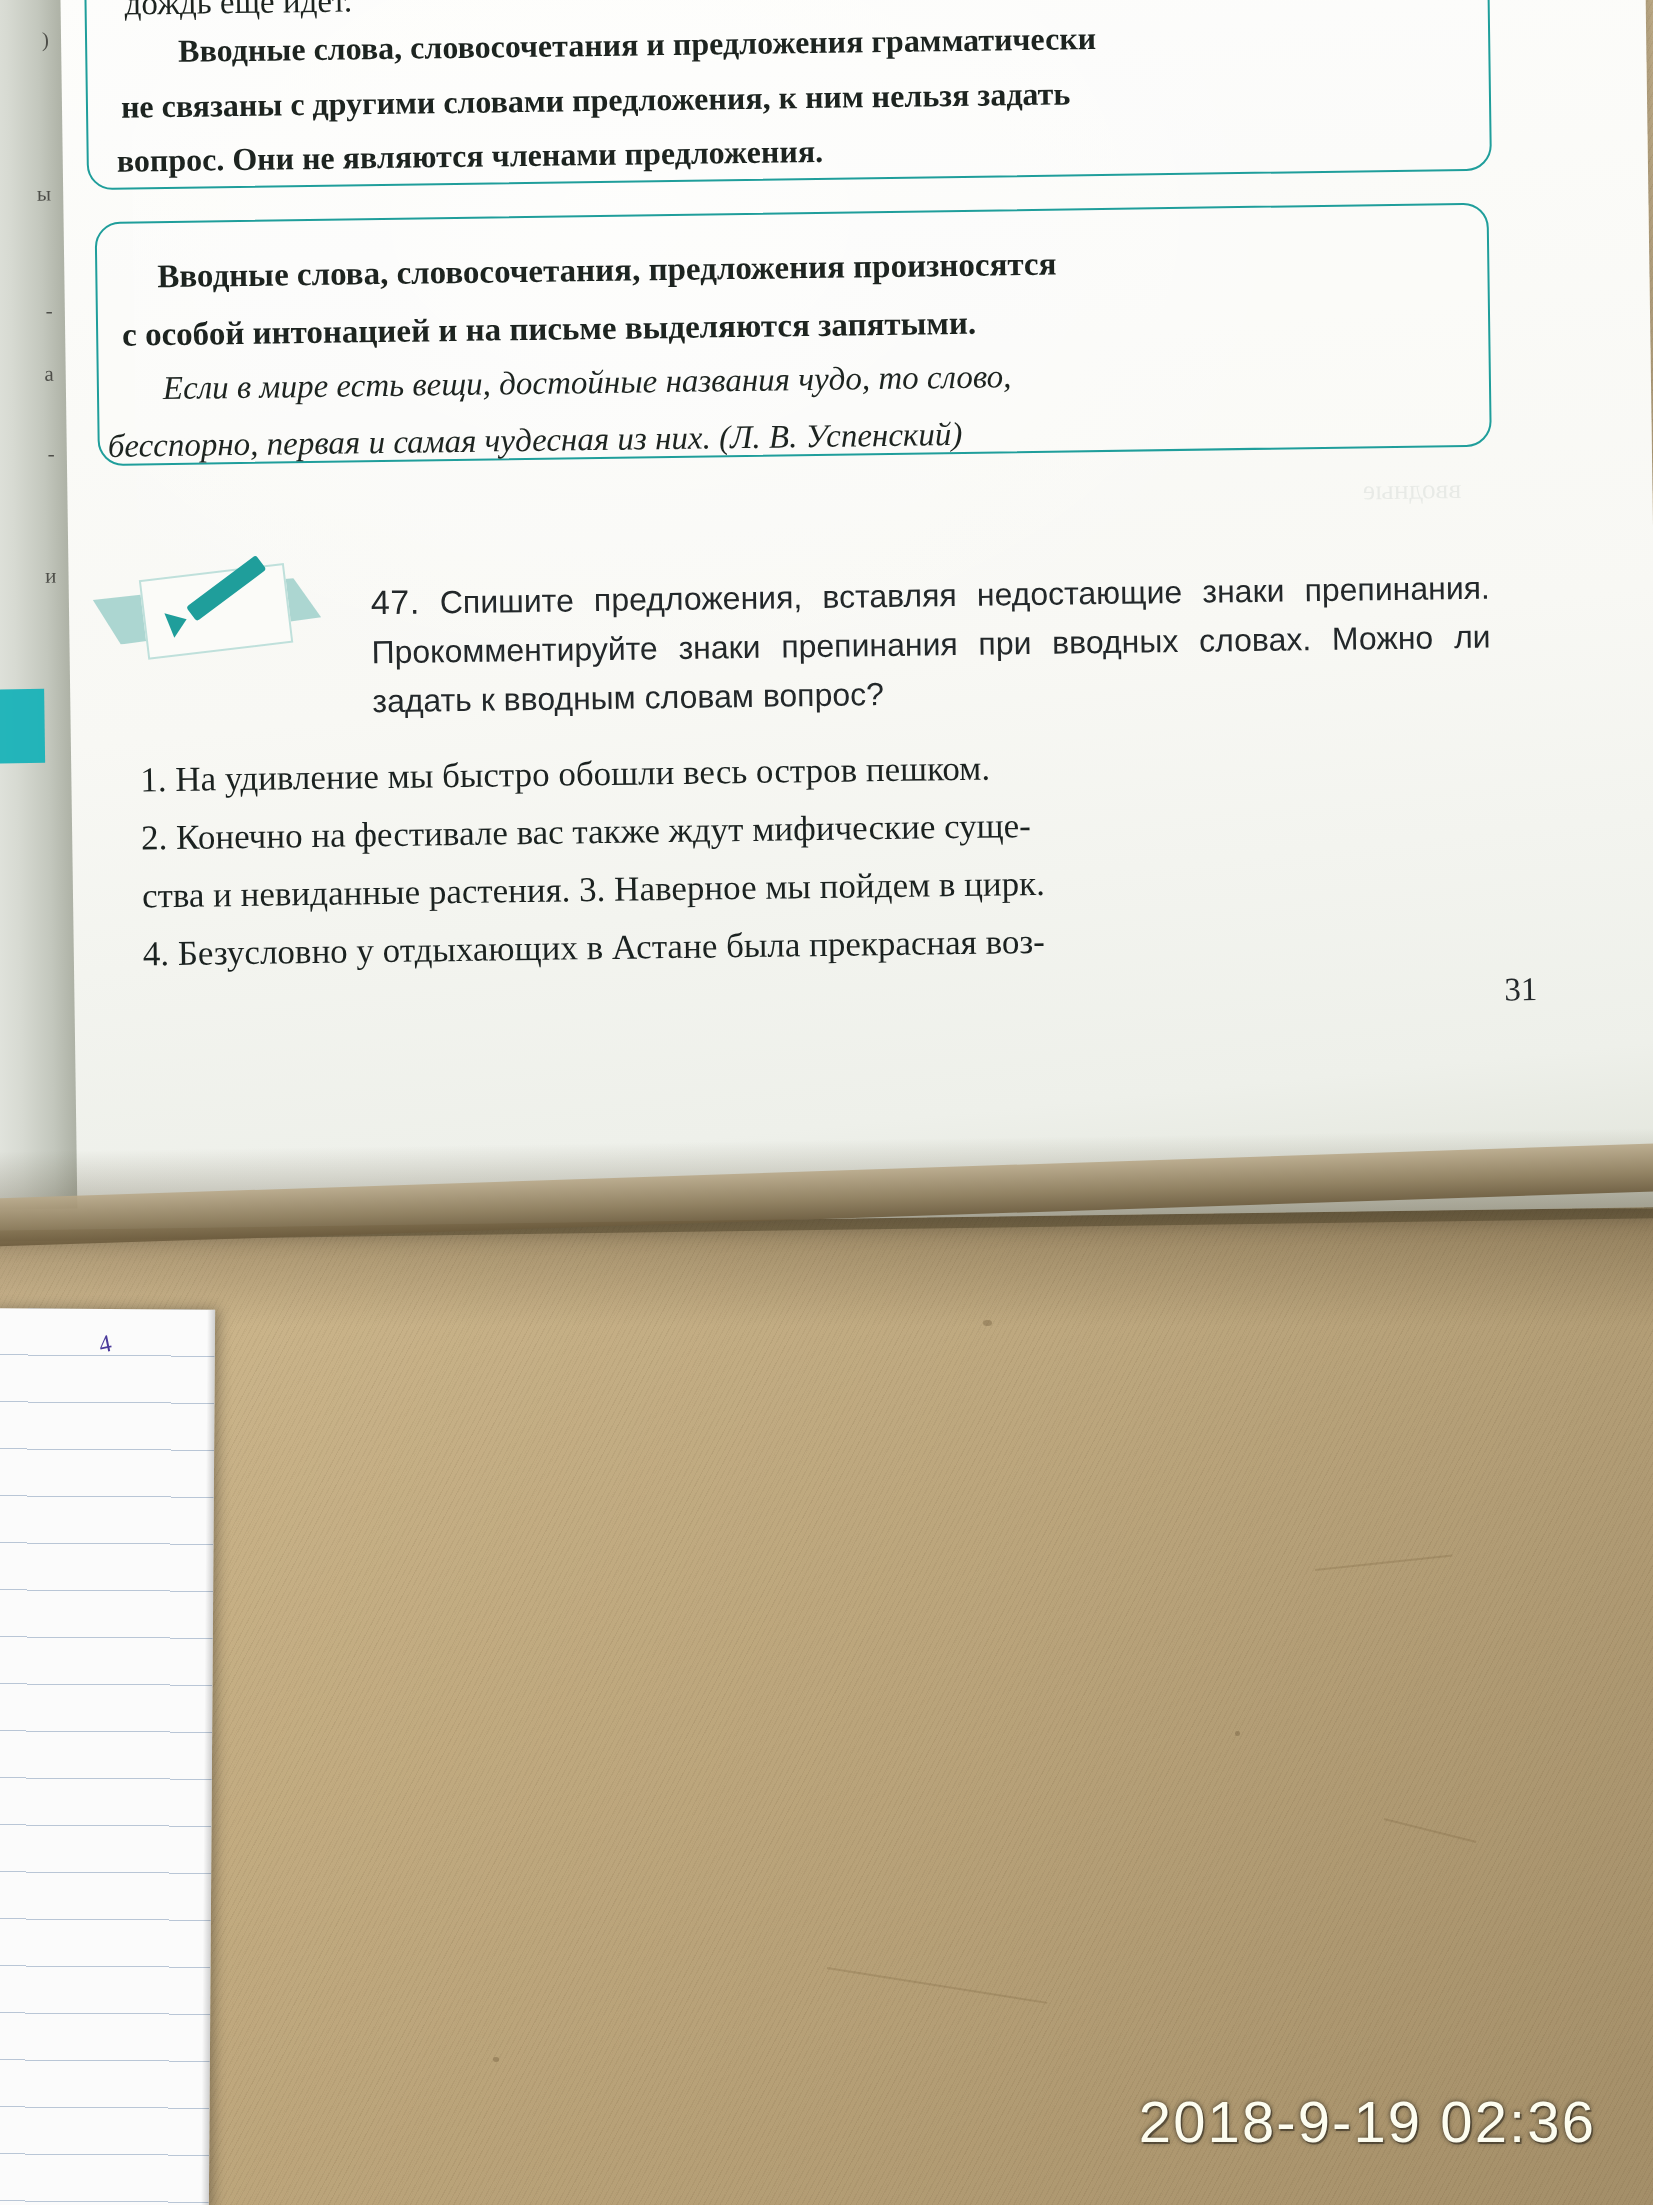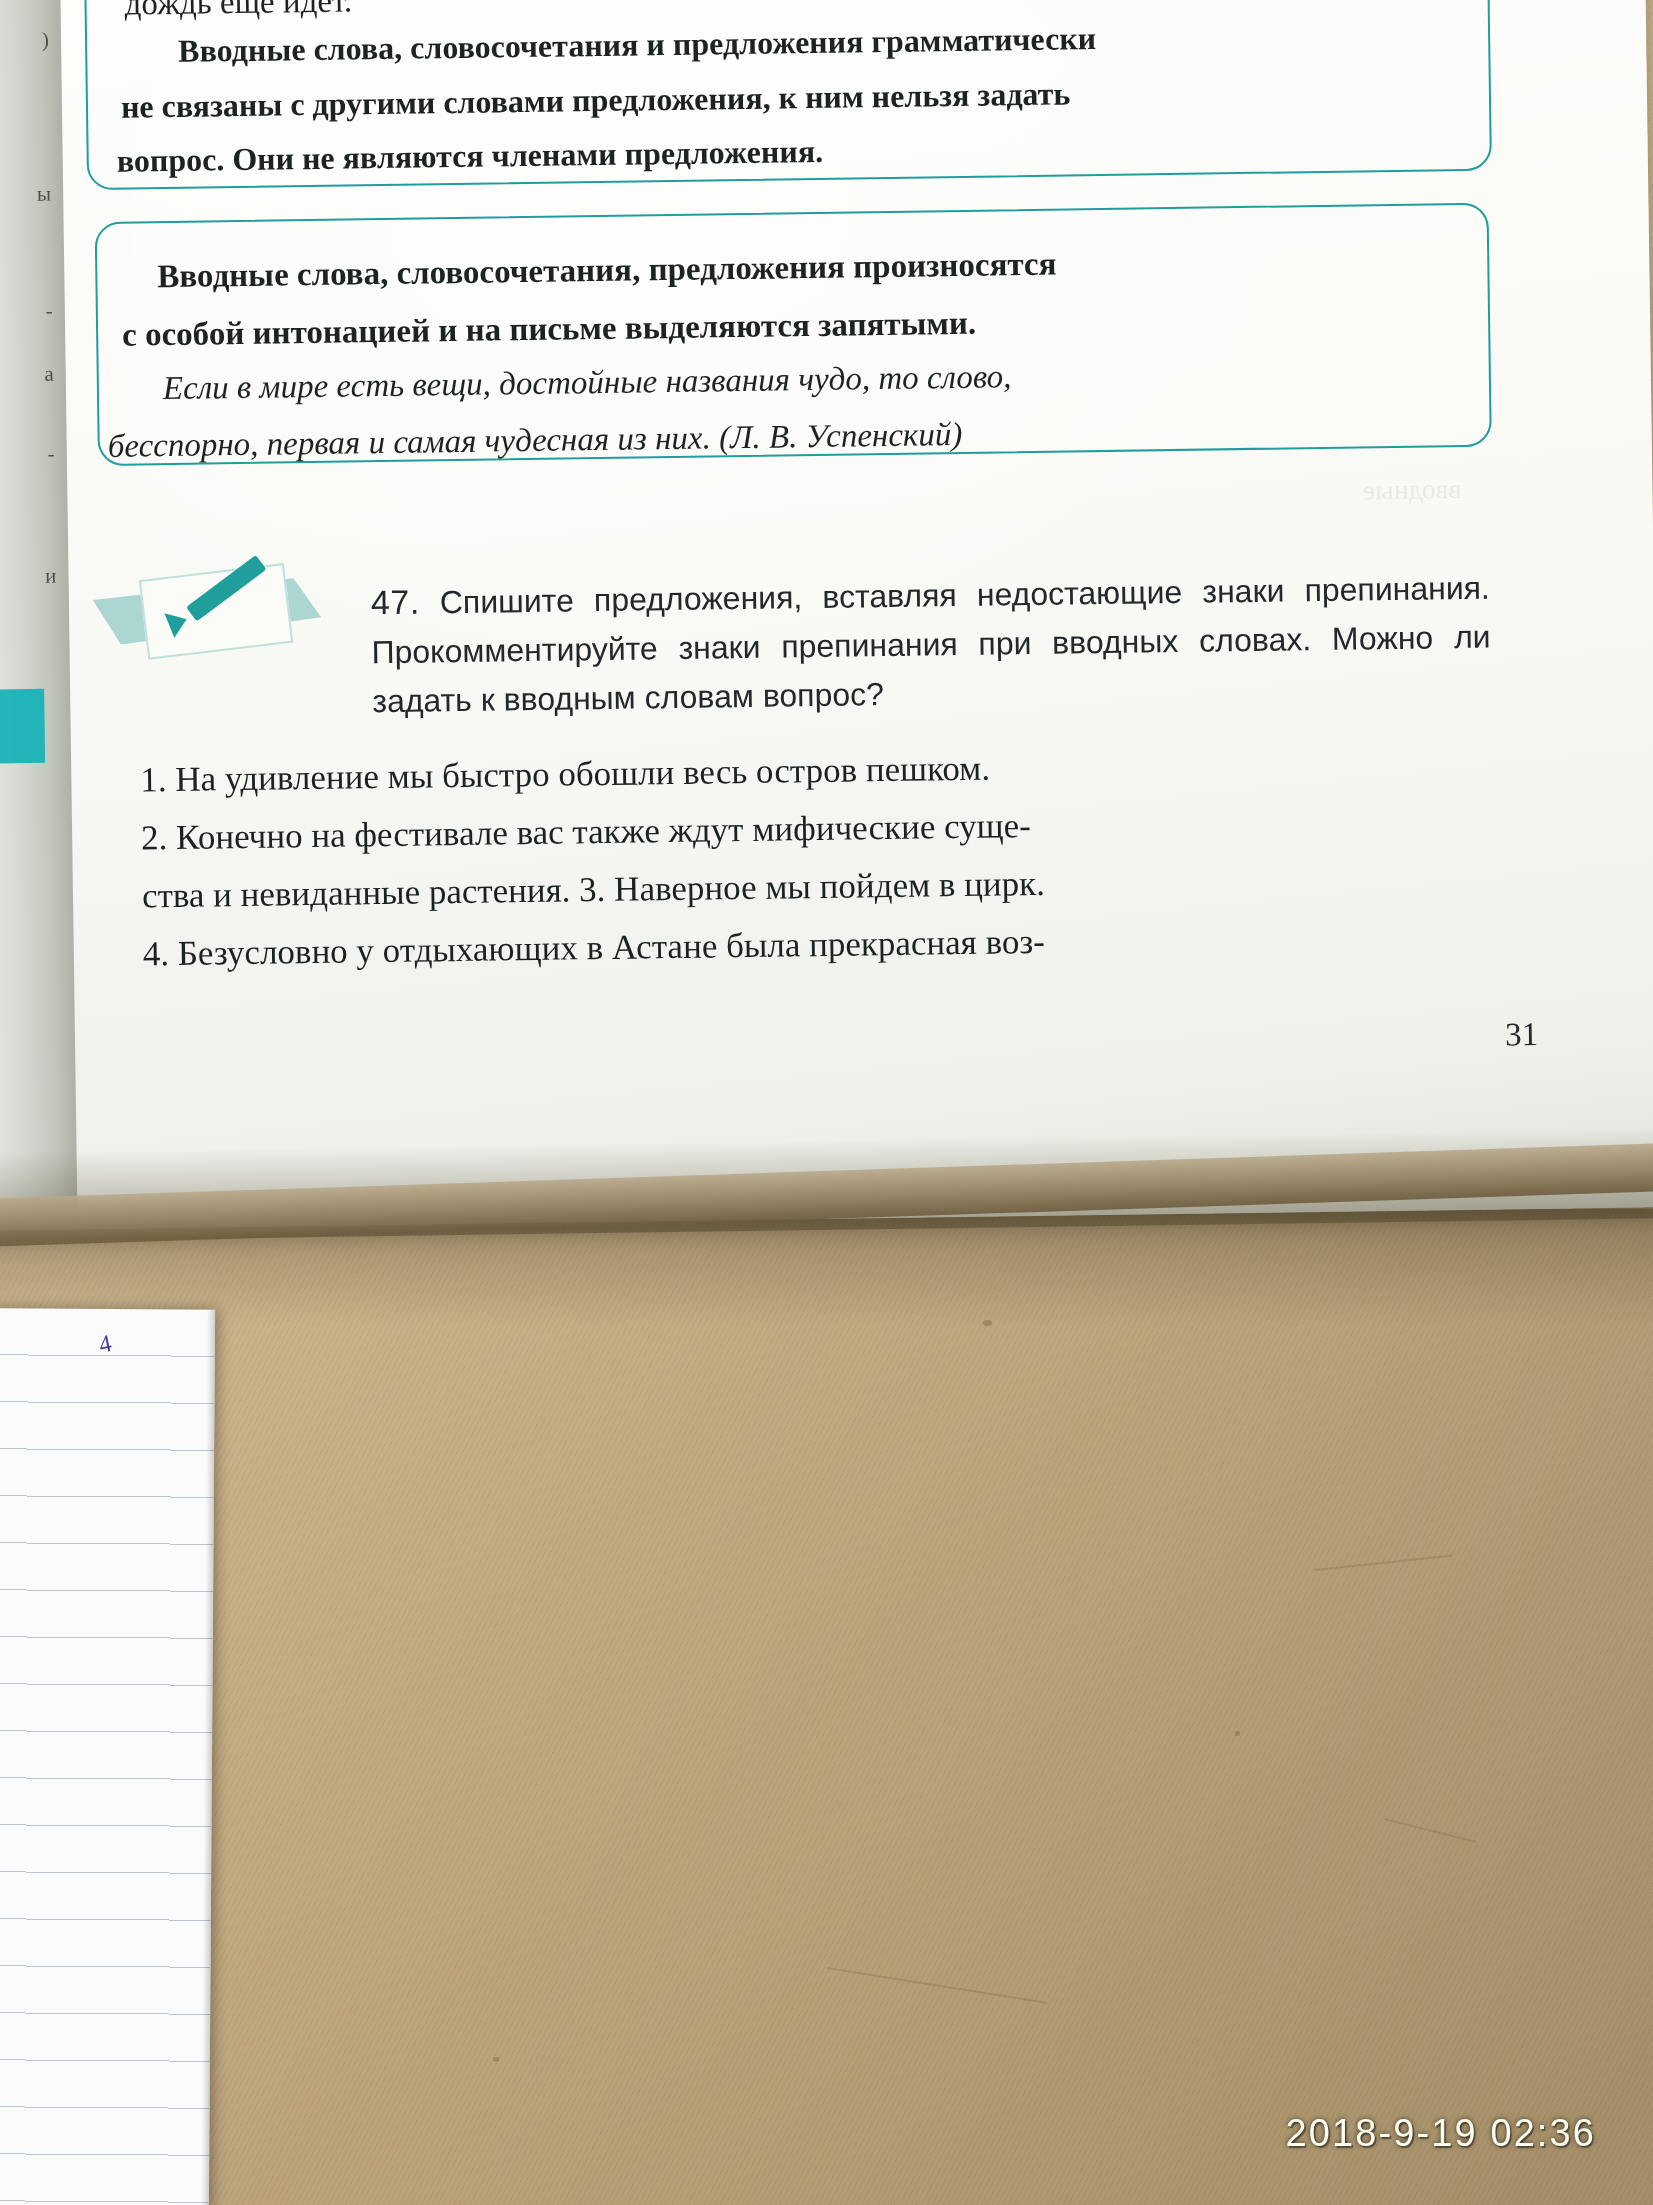--- a/index.html
+++ b/index.html
@@ -204,21 +204,20 @@
     line-height: 58px;
   }
   .ex-body .bl { white-space: nowrap; }
 
   .page-number {
     position: absolute;
     right: 122px; top: 997px;
     color: #23282a;
     font-family: "Liberation Serif", serif;
     font-size: 33px;
-    margin-top: 45px;
   }
 
   
   .showthrough {
     position: absolute;
     left: 1007px; top: 493px;
     width: 477px; height: 276px;
     opacity: 0.08;
     color: #2a4a44;
     font-family: "Liberation Serif", serif;
@@ -259,21 +258,21 @@
     transform: rotate(-12deg);
   }
 
   
   .timestamp {
     position: absolute;
     right: 58px;
     bottom: 50px;
     color: #fdfdf0;
     font-family: "Liberation Sans", sans-serif;
-    font-size: 38px;
+    font-size: 58px;
     letter-spacing: 2.1px;
     text-shadow: 0 0 5.3px rgba(0,0,0,0.65), 1.6px 1.6px 0 rgba(0,0,0,0.35);
   }
 </style>
 </head>
 <body>
 
 <div class="scene">
 
   <div class="desk"></div>

